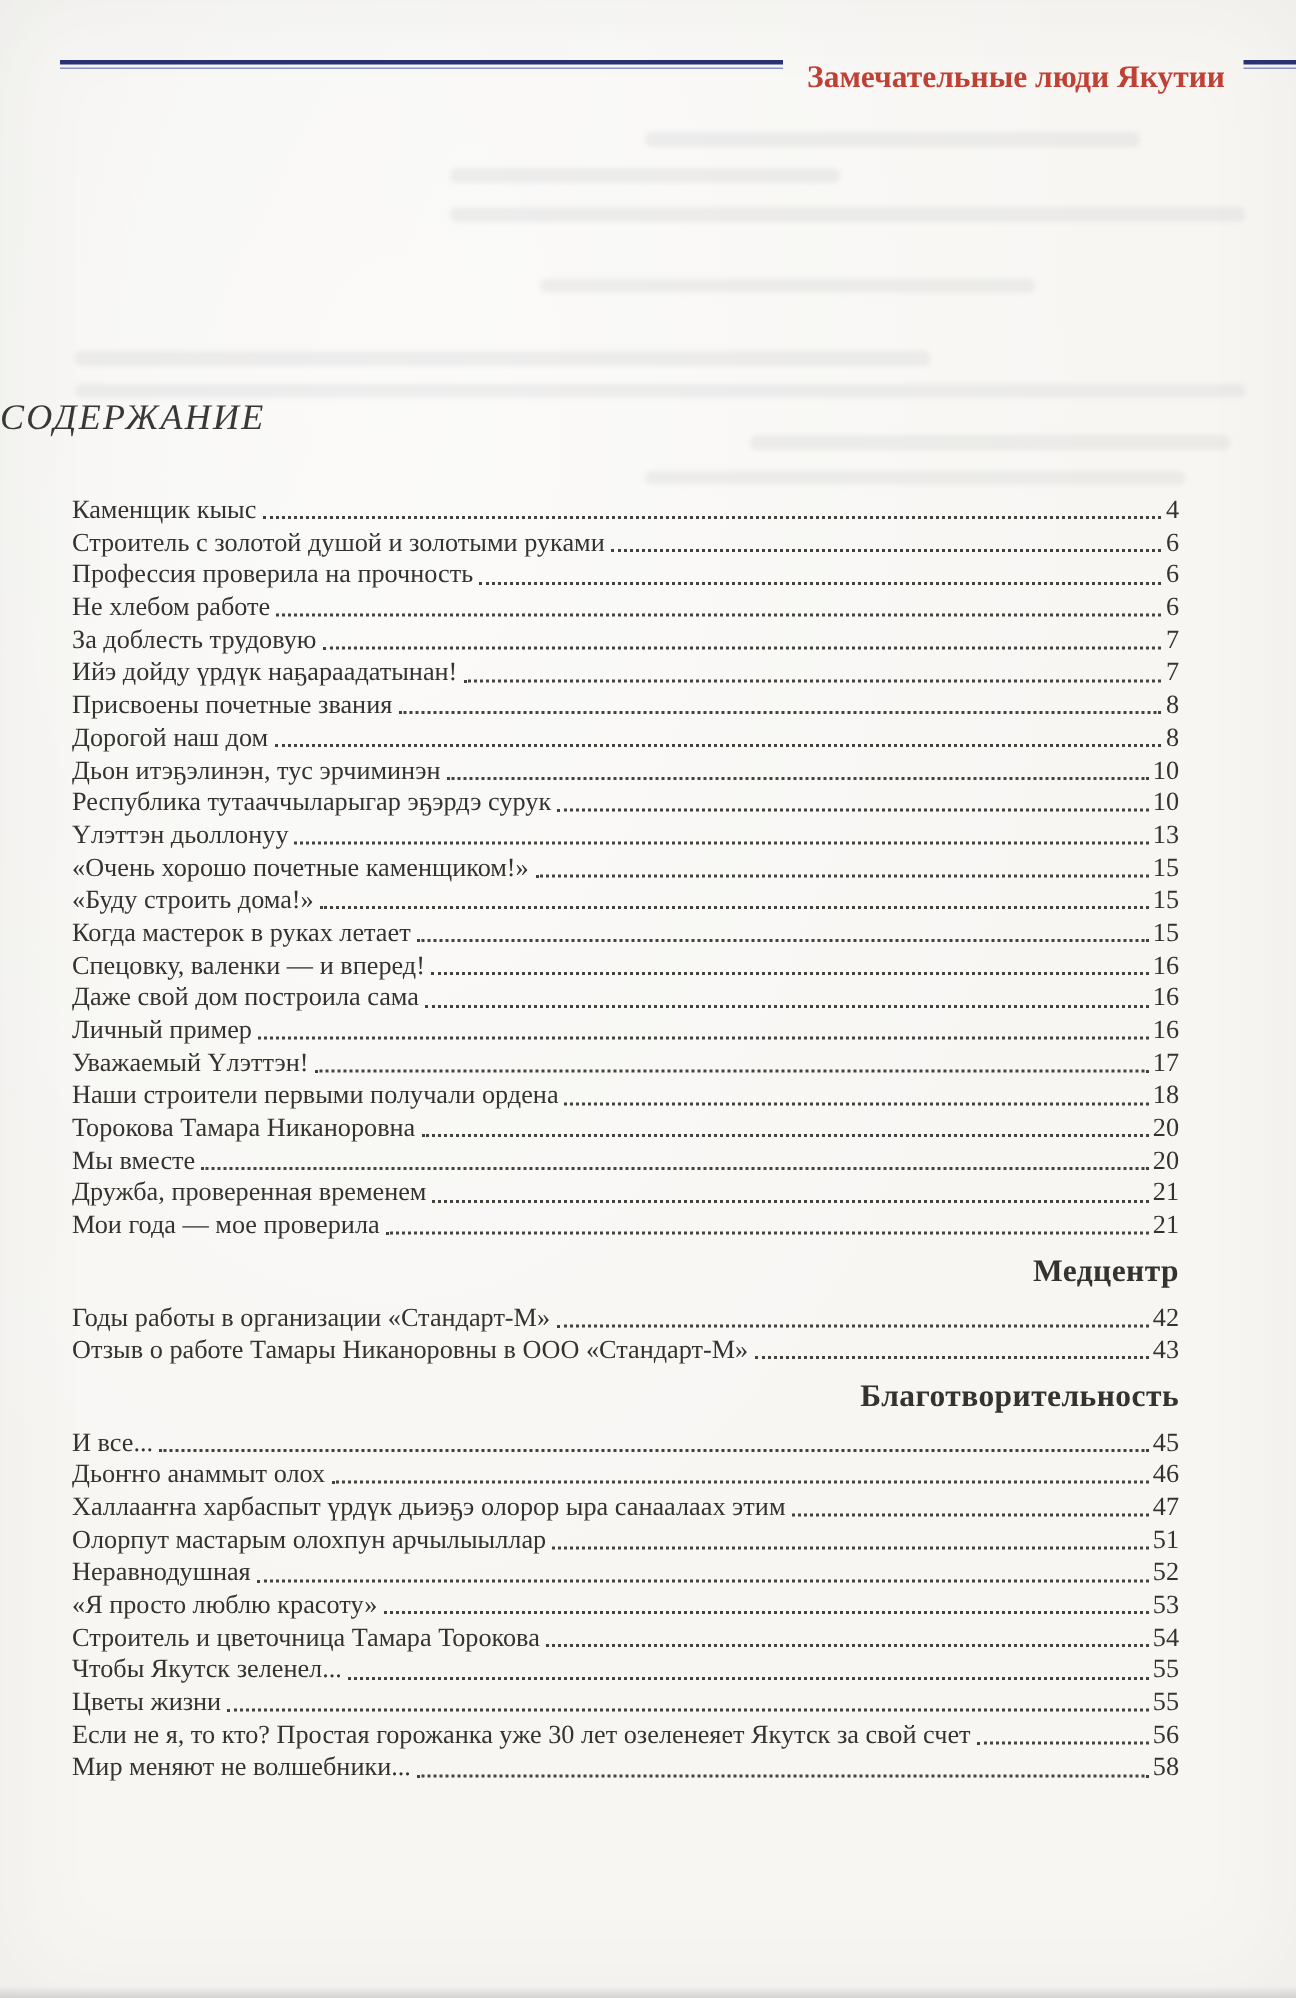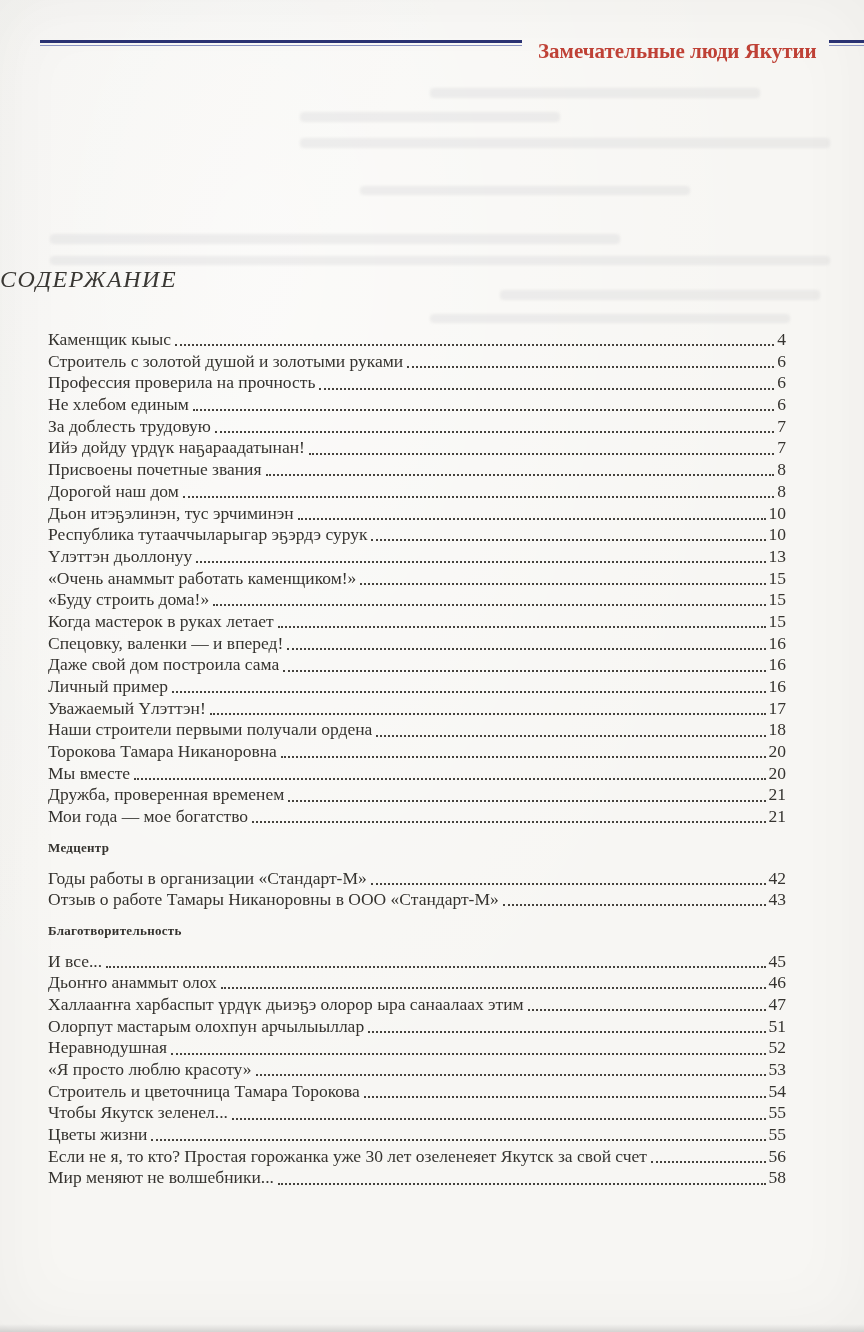--- a/index.html
+++ b/index.html
@@ -86,23 +86,23 @@
   .toc-dots{
     flex:1 1 auto;min-width:10px;
     border-bottom:2px dotted #45423d;
     align-self:flex-end;
     margin:0 2px 4.5px 2px;
   }
   .toc-page{flex:0 0 auto;padding-left:1px;}
   .section-heading{
     height:21.7px;line-height:21.7px;
     margin:9px 0 9px 0;
-    text-align:left;
+    text-align:right;
     font-weight:bold;
-    font-size:13px;
+    font-size:21px;
     letter-spacing:.3px;
   }
 </style>
 </head>
 <body>
 
 <div class="page">
 
   <div class="ghost" style="left:430px;top:88px;width:330px;"></div>
   <div class="ghost" style="left:300px;top:112px;width:260px;"></div>
@@ -131,21 +131,21 @@
     <span class="toc-text">Строитель с золотой душой и золотыми руками</span>
     <span class="toc-dots"></span>
     <span class="toc-page">6</span>
   </div>
       <div class="toc-row">
     <span class="toc-text">Профессия проверила на прочность</span>
     <span class="toc-dots"></span>
     <span class="toc-page">6</span>
   </div>
       <div class="toc-row">
-    <span class="toc-text">Не хлебом единым</span>
+    <span class="toc-text">Не хлебом работе</span>
     <span class="toc-dots"></span>
     <span class="toc-page">6</span>
   </div>
       <div class="toc-row">
     <span class="toc-text">За доблесть трудовую</span>
     <span class="toc-dots"></span>
     <span class="toc-page">7</span>
   </div>
       <div class="toc-row">
     <span class="toc-text">Ийэ дойду үрдүк наҕараадатынан!</span>
@@ -171,21 +171,21 @@
     <span class="toc-text">Республика тутааччыларыгар эҕэрдэ сурук</span>
     <span class="toc-dots"></span>
     <span class="toc-page">10</span>
   </div>
       <div class="toc-row">
     <span class="toc-text">Үлэттэн дьоллонуу</span>
     <span class="toc-dots"></span>
     <span class="toc-page">13</span>
   </div>
       <div class="toc-row">
-    <span class="toc-text">«Очень анаммыт работать каменщиком!»</span>
+    <span class="toc-text">«Очень хорошо почетные каменщиком!»</span>
     <span class="toc-dots"></span>
     <span class="toc-page">15</span>
   </div>
       <div class="toc-row">
     <span class="toc-text">«Буду строить дома!»</span>
     <span class="toc-dots"></span>
     <span class="toc-page">15</span>
   </div>
       <div class="toc-row">
     <span class="toc-text">Когда мастерок в руках летает</span>
@@ -226,21 +226,21 @@
     <span class="toc-text">Мы вместе</span>
     <span class="toc-dots"></span>
     <span class="toc-page">20</span>
   </div>
       <div class="toc-row">
     <span class="toc-text">Дружба, проверенная временем</span>
     <span class="toc-dots"></span>
     <span class="toc-page">21</span>
   </div>
       <div class="toc-row">
-    <span class="toc-text">Мои года — мое богатство</span>
+    <span class="toc-text">Мои года — мое проверила</span>
     <span class="toc-dots"></span>
     <span class="toc-page">21</span>
   </div>
       <div class="section-heading">Медцентр</div>
       <div class="toc-row">
     <span class="toc-text">Годы работы в организации «Стандарт-М»</span>
     <span class="toc-dots"></span>
     <span class="toc-page">42</span>
   </div>
       <div class="toc-row">

